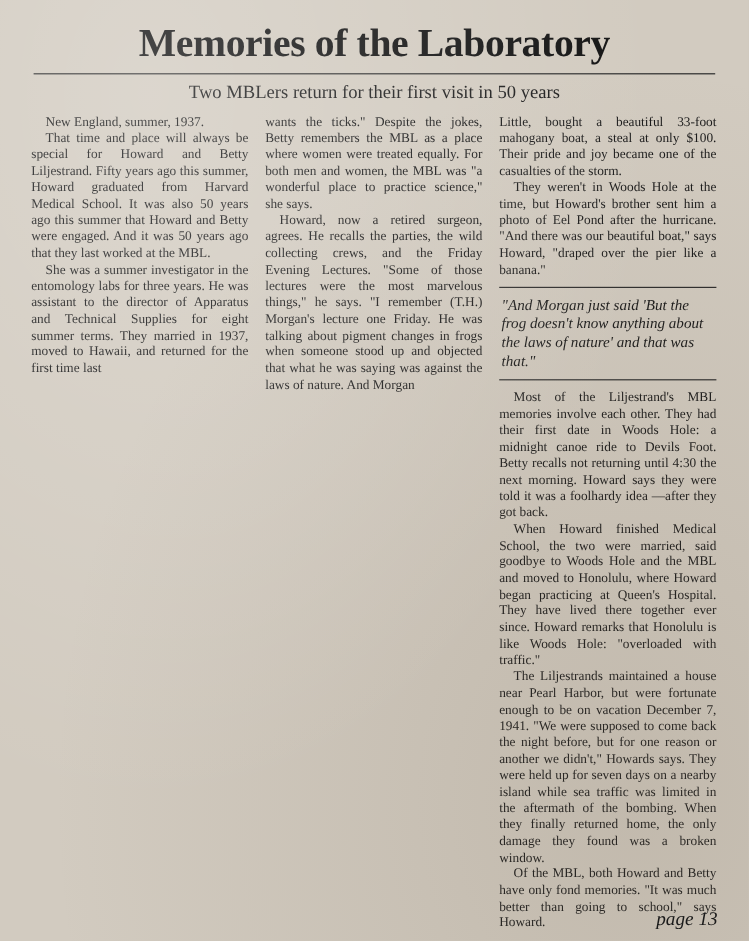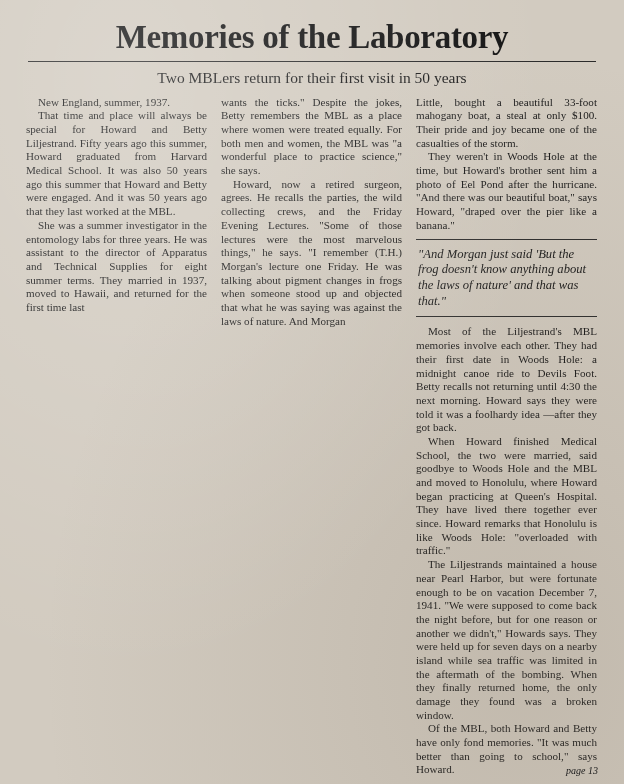--- a/index.html
+++ b/index.html
@@ -83,21 +83,21 @@
     font-style: italic;
     font-size: 12.6px;
     line-height: 1.25;
     text-align: left;
     text-indent: 0;
   }
   .folio {
     position: absolute;
     right: 26px;
     bottom: 8px;
-    font-size: 10px;
+    font-size: 16px;
     font-style: italic;
   }
   .right-col-top { }
 </style>
 </head>
 <body>
 
 <div class="page">
 
   <h1 class="headline">Memories of the Laboratory</h1>

